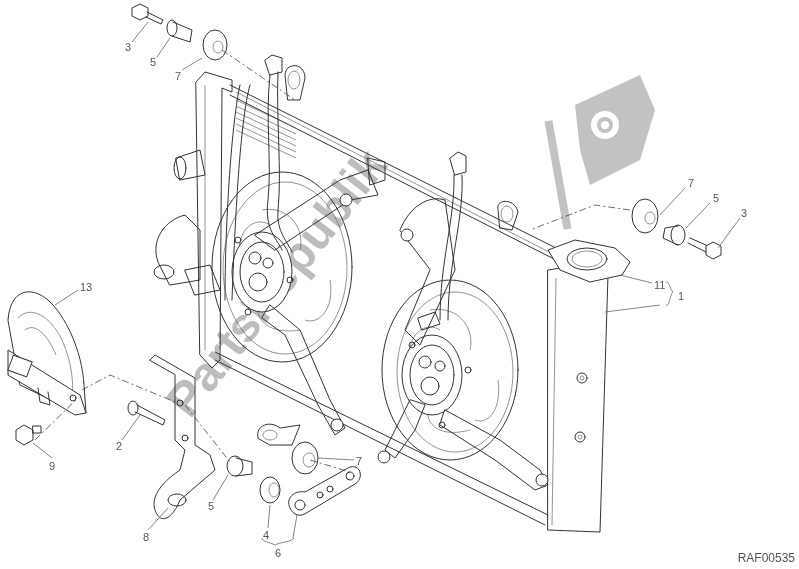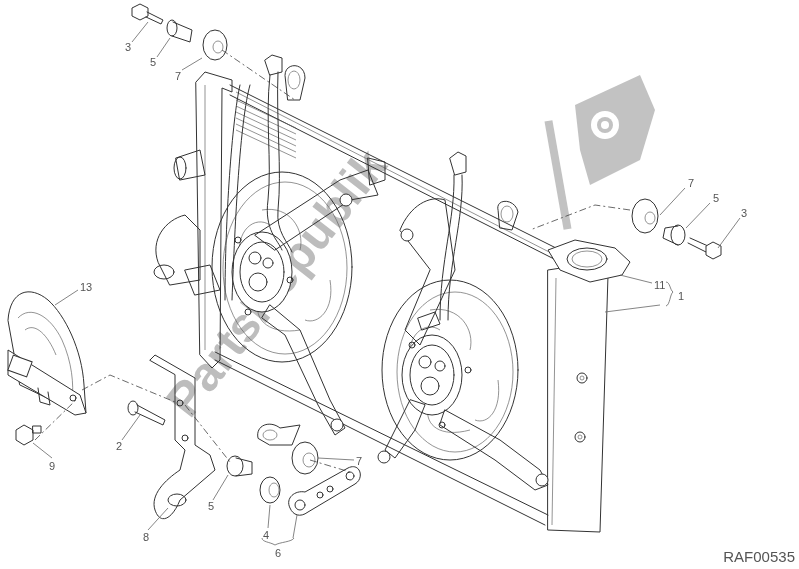--- a/index.html
+++ b/index.html
@@ -1,19 +1,19 @@
 <!DOCTYPE html>
 <html><head>
 <meta charset="utf-8">
 <style>
   html, body { margin:0; padding:0; background:#ffffff; }
   body { width:799px; height:569px; position:relative; overflow:hidden; font-family:"Liberation Sans", sans-serif; }
   #stage { position:absolute; left:0; top:0; width:799px; height:569px; }
   .callout { position:absolute; font-size:11px; color:#555; line-height:1; }
-  .code { position:absolute; right:4px; bottom:4px; font-size:15px; color:#555; }
+  .code { position:absolute; right:4px; bottom:4px; font-size:12px; color:#555; }
   svg { position:absolute; left:0; top:0; }
   .ln { fill:none; stroke:#333; stroke-width:1; stroke-linejoin:round; stroke-linecap:round; }
   .thin { fill:none; stroke:#666; stroke-width:0.7; }
   .dash { fill:none; stroke:#444; stroke-width:0.8; stroke-dasharray:7 3 2 3; }
   .lead { fill:none; stroke:#666; stroke-width:0.8; }
   .fillw { fill:#fff; stroke:#333; stroke-width:1; }
   .wm { fill:#c2c2c2; }
   .wmtext { font-family:"Liberation Sans", sans-serif; font-weight:bold; font-size:48px; fill:#bdbdbd; }
 </style>
 </head>

